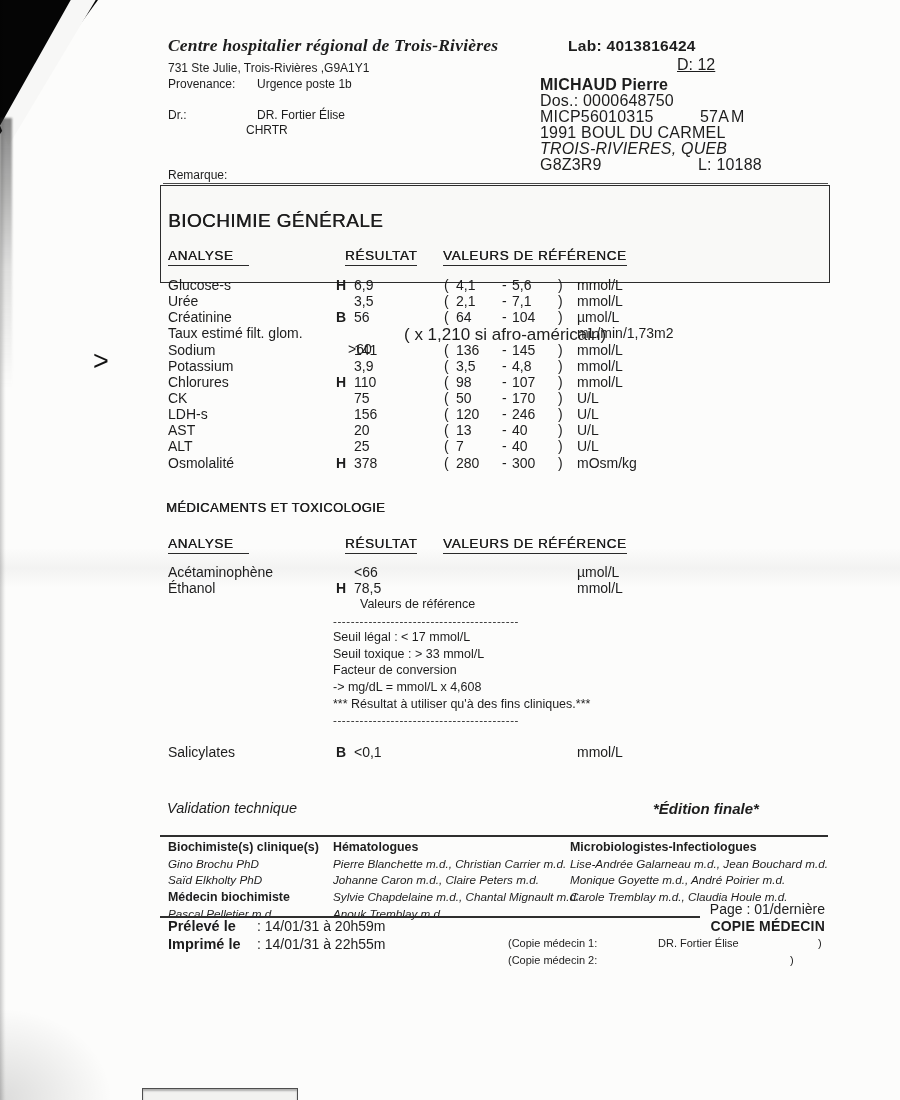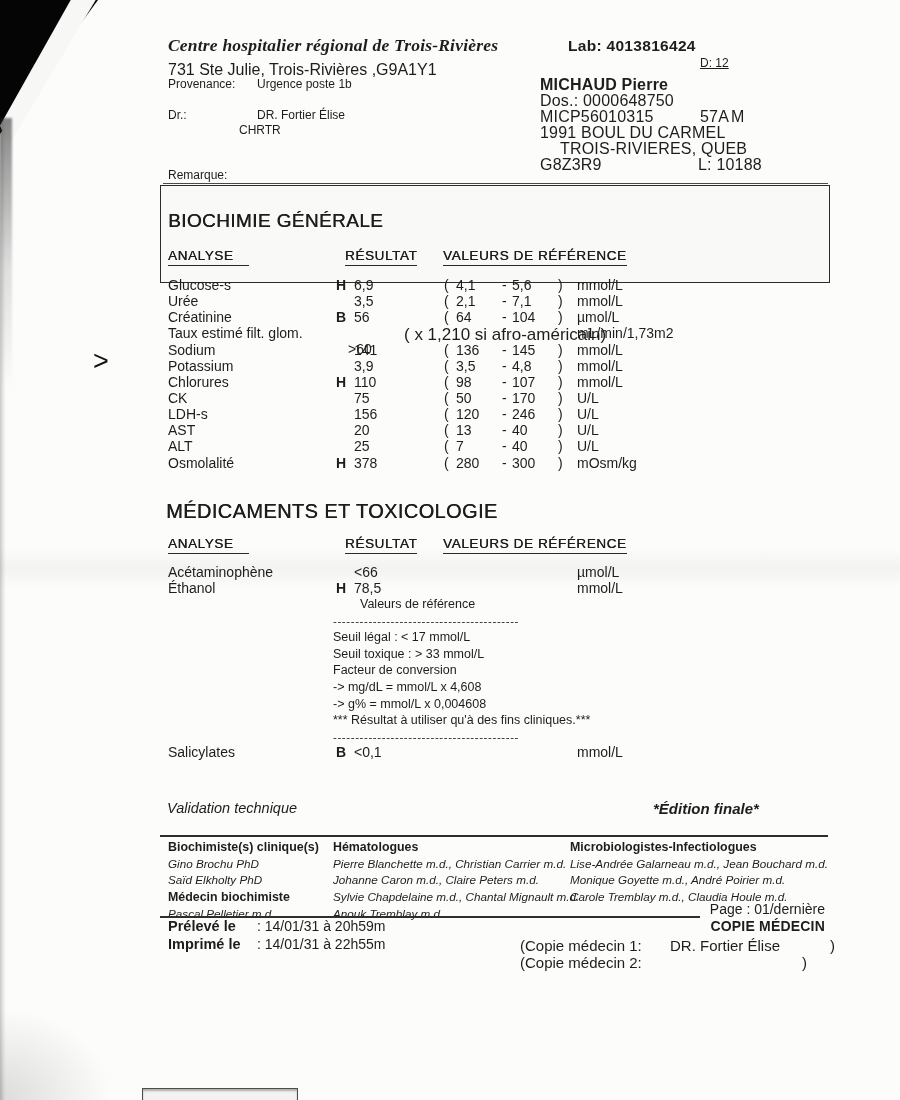--- a/index.html
+++ b/index.html
@@ -22,23 +22,23 @@
   .smudge-band{left:0;top:548px;width:900px;height:40px;
     background:linear-gradient(180deg,transparent,rgba(70,70,70,0.05) 50%,transparent);}
   .smudge-bl{left:0;top:1010px;width:110px;height:90px;
     background:radial-gradient(ellipse at 0% 100%,rgba(0,0,0,0.13),transparent 72%);}
   .bottom-box{left:142px;top:1088px;width:154px;height:14px;background:#f2f2f0;
     border:1.6px solid #4e4e4e;border-bottom:none;box-shadow:inset 0 2px 2px rgba(0,0,0,0.28);}
   .chevron{left:93px;top:346px;font-size:27px;font-weight:400;color:#111;}
   
   .hospital{left:168px;top:35px;font-family:"Liberation Serif","DejaVu Serif",serif;
     font-style:italic;font-weight:bold;font-size:17.5px;letter-spacing:0.2px;}
-  .h-addr{left:168px;top:61px;font-size:16px;}
+  .h-addr{left:168px;top:61px;font-size:12px;}
   .h-lab{left:568px;top:37px;font-size:15.5px;font-weight:bold;letter-spacing:0.3px;}
-  .h-d{left:700px;top:56px;font-size:12px;text-decoration:underline;}
+  .h-d{left:677px;top:56px;font-size:16px;text-decoration:underline;}
   .lbl{font-size:12px;}
   .pat{font-size:16px;letter-spacing:0.2px;}
   .pat-name{font-weight:bold;}
   .remarque{left:168px;top:168px;font-size:12px;}
   .remarque-line{left:163px;top:183px;width:665px;height:1px;background:#4a4a4a;}
   
   .bio-box{left:160px;top:185px;width:668px;height:96px;border:1.6px solid #2c2c2c;background:rgba(244,244,242,0.35);}
   .sec-title{font-size:19px;letter-spacing:0.4px;text-shadow:0.4px 0 0 currentColor;}
   .col-head{font-size:13.5px;letter-spacing:0.6px;border-bottom:1.5px solid #2a2a2a;padding-bottom:2px;
     text-shadow:0.3px 0 0 currentColor;display:inline-block;}
@@ -74,21 +74,21 @@
   .staff .hd{font-size:12.4px;font-weight:bold;}
   .staff .nm{font-size:11.7px;font-style:italic;}
   .staff div{white-space:nowrap;height:16.7px;}
   .col1{left:168px;}
   .col2{left:333px;}
   .col3{left:570px;}
   .pgblk{left:640px;top:901px;width:185px;text-align:right;font-size:14px;line-height:16.5px;}
   .copy-lbl{font-weight:bold;letter-spacing:0.2px;}
   .f-lbl{font-size:14.5px;font-weight:bold;}
   .f-val{font-size:14px;}
-  .copie{font-size:15px;margin-left:12px;}
+  .copie{font-size:11px;}
 </style>
 </head>
 <body>
 
 <div class="page">
 
   <div class="abs corner-black"></div>
   <div class="abs corner-streak"></div>
   <div class="abs corner-shadow"></div>
   <div class="abs edge-strip"></div>
@@ -96,31 +96,31 @@
   <div class="abs smudge-bl"></div>
   <div class="abs bottom-box"></div>
   <div class="abs chevron">&gt;</div>
 
   <div class="abs hospital">Centre hospitalier régional de Trois-Rivières</div>
   <div class="abs h-addr">731 Ste Julie, Trois-Rivières ,G9A1Y1</div>
   <div class="abs lbl" style="left:168px;top:77px;">Provenance:</div>
   <div class="abs lbl" style="left:257px;top:77px;">Urgence poste 1b</div>
   <div class="abs lbl" style="left:168px;top:108px;">Dr.:</div>
   <div class="abs lbl" style="left:257px;top:108px;">DR. Fortier Élise</div>
-  <div class="abs lbl" style="left:239px;top:123px;">CHRTR</div>
+  <div class="abs lbl" style="left:246px;top:123px;">CHRTR</div>
   <div class="abs h-lab">Lab: 4013816424</div>
   <div class="abs h-d">D: 12</div>
 
   <div class="abs pat pat-name" style="left:540px;top:76px;">MICHAUD Pierre</div>
   <div class="abs pat" style="left:540px;top:92px;">Dos.: 0000648750</div>
   <div class="abs pat" style="left:540px;top:108px;">MICP56010315</div>
   <div class="abs pat" style="left:700px;top:108px;">57A</div>
   <div class="abs pat" style="left:731px;top:108px;">M</div>
   <div class="abs pat" style="left:540px;top:124px;">1991 BOUL DU CARMEL</div>
-  <div class="abs pat" style="left:560px;top:140px;">TROIS-RIVIERES, QUEB</div>
+  <div class="abs pat" style="left:540px;top:140px;font-style:italic;">TROIS-RIVIERES, QUEB</div>
   <div class="abs pat" style="left:540px;top:156px;">G8Z3R9</div>
   <div class="abs pat" style="left:698px;top:156px;">L: 10188</div>
 
   <div class="abs remarque">Remarque:</div>
   <div class="abs remarque-line"></div>
 
   <div class="abs bio-box"></div>
   <div class="abs sec-title" style="left:168px;top:210px;">BIOCHIMIE GÉNÉRALE</div>
   <div class="abs col-head pad-r" style="left:168px;top:248px;">ANALYSE</div>
   <div class="abs col-head" style="left:345px;top:248px;">RÉSULTAT</div>
@@ -249,21 +249,21 @@
       <span class="va">378</span>
       <span class="po">(</span>
       <span class="lo">280</span>
       <span class="da">-</span>
       <span class="hi">300</span>
       <span class="pc">)</span>
       <span class="un">mOsm/kg</span>
     </div>
   </div>
 
-  <div class="abs sec-title" style="left:166px;top:500px;font-size:20px;">MÉDICAMENTS ET TOXICOLOGIE</div>
+  <div class="abs sec-title" style="left:166px;top:500px;font-size:13px;">MÉDICAMENTS ET TOXICOLOGIE</div>
   <div class="abs col-head pad-r" style="left:168px;top:536px;">ANALYSE</div>
   <div class="abs col-head" style="left:345px;top:536px;">RÉSULTAT</div>
   <div class="abs col-head" style="left:443px;top:536px;">VALEURS DE RÉFÉRENCE</div>
 
   <div class="abs tbl" style="left:160px;top:564px;width:710px;">
     <div class="trow">
       <span class="an">Acétaminophène</span>
       <span class="va">&lt;66</span>
       <span class="un">µmol/L</span>
     </div>
@@ -275,21 +275,20 @@
     </div>
   </div>
 
   <div class="abs refblk" style="left:160px;top:596px;">
     <div class="ref-title">Valeurs de référence</div>
     <div class="ref-div">------------------------------------------</div>
     <div class="ref-line">Seuil légal : &lt; 17 mmol/L</div>
     <div class="ref-line">Seuil toxique : &gt; 33 mmol/L</div>
     <div class="ref-line">Facteur de conversion</div>
     <div class="ref-line">-&gt; mg/dL = mmol/L x 4,608</div>
-    <div class="ref-line">-&gt; g% = mmol/L x 0,004608</div>
     <div class="ref-line">*** Résultat à utiliser qu'à des fins cliniques.***</div>
     <div class="ref-div">------------------------------------------</div>
   </div>
 
   <div class="abs tbl" style="left:160px;top:744px;width:710px;">
     <div class="trow">
       <span class="an">Salicylates</span>
       <span class="fl">B</span>
       <span class="va">&lt;0,1</span>
       <span class="un">mmol/L</span>

